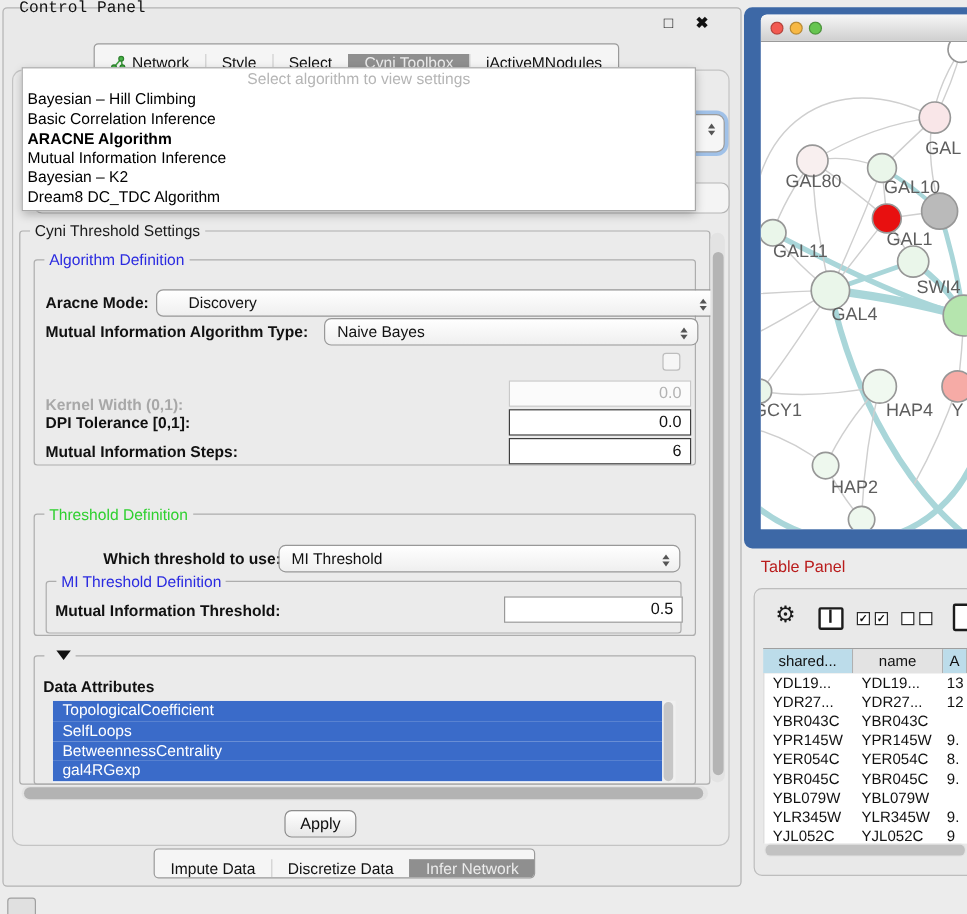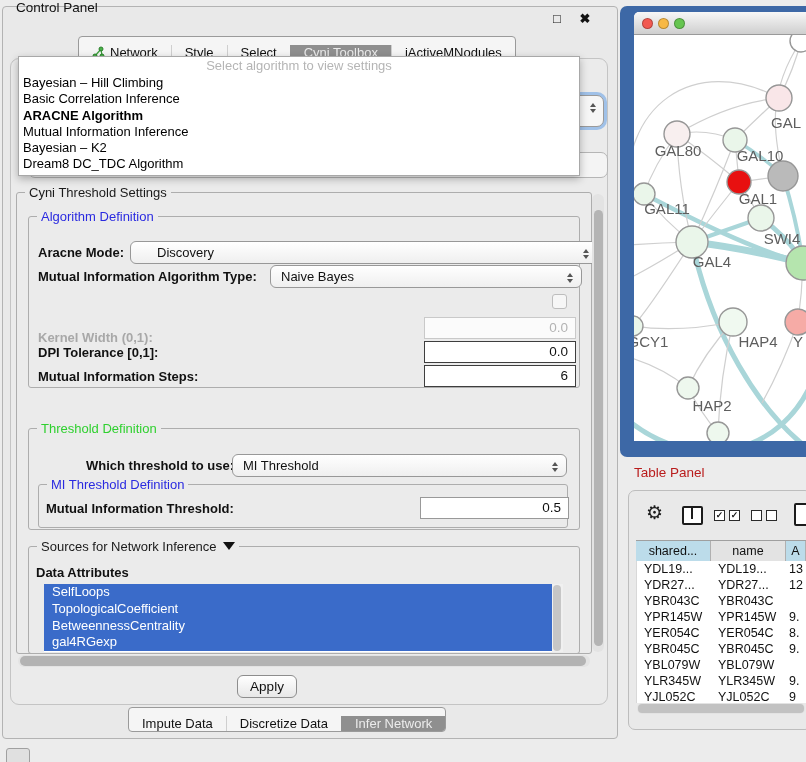--- a/index.html
+++ b/index.html
@@ -3,21 +3,21 @@
 <meta charset="utf-8">
 <style>
   html,body{margin:0;padding:0;}
   #screen{position:relative;width:806px;height:762px;background:#ececec;overflow:hidden;
           font-family:"Liberation Sans",sans-serif;color:#1a1a1a;}
   .abs{position:absolute;}
 
   
   .cp{left:2px;top:6px;width:614px;height:731px;background:#e9e9e9;
       border:1px solid #b3b3b3;border-radius:4px;}
-  .cp-title{left:16px;top:0;font-size:13.5px;color:#111;}
+  .cp-title{left:16px;top:0;font-size:13.5px;color:#111;font-family:Liberation Mono, monospace;}
   .win-btn{top:10px;width:18px;height:18px;text-align:center;font-size:13px;
            line-height:18px;color:#111;font-weight:bold;cursor:default;}
   .float-btn{left:548px;}
   .close-btn{left:576px;}
 
   .main-panel{left:10px;top:58px;width:596px;height:645px;background:#ebebeb;
               border:1px solid #c4c4c4;border-radius:9px;}
 
   
   .tabgroup{display:flex;height:23px;border:1px solid #9a9a9a;border-radius:4px;
@@ -268,26 +268,26 @@
         <i class="dn"></i>
       </span>
   </div>
   <div class="abs group g-midef">
     <span class="gtitle blue">MI Threshold Definition</span>
   </div>
   <div class="abs lbl" style="left:46px;top:501px;">Mutual Information Threshold:</div>
   <div class="abs field" style="left:420px;top:497px;width:140px;">0.5</div>
 
   <div class="abs group g-sources">
-    <span class="gtitle"><span>Sources for Network Inference</span><span class="tri-down"></span></span>
+    <span class="gtitle"><span class="tri-down"></span></span>
   </div>
   <div class="abs lbl" style="left:36px;top:565px;">Data Attributes</div>
   <div class="abs attr-list" id="attr-list">
+      <div class="attr-item">TopologicalCoefficient</div>
       <div class="attr-item">SelfLoops</div>
-      <div class="attr-item">TopologicalCoefficient</div>
       <div class="attr-item">BetweennessCentrality</div>
       <div class="attr-item">gal4RGexp</div>
     </div>
   <div class="abs list-vscroll">
       <div class="abs list-vthumb"></div>
     </div>
 
   <div class="abs vscroll"></div>
   <div class="abs vthumb"></div>
   <div class="abs hscroll"></div>

